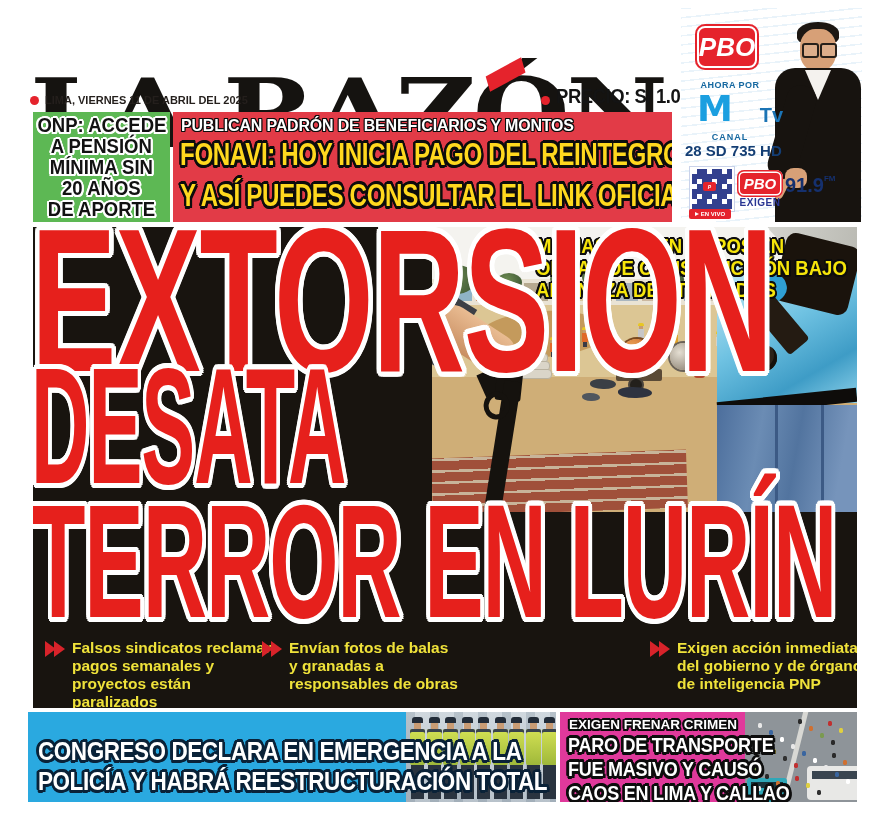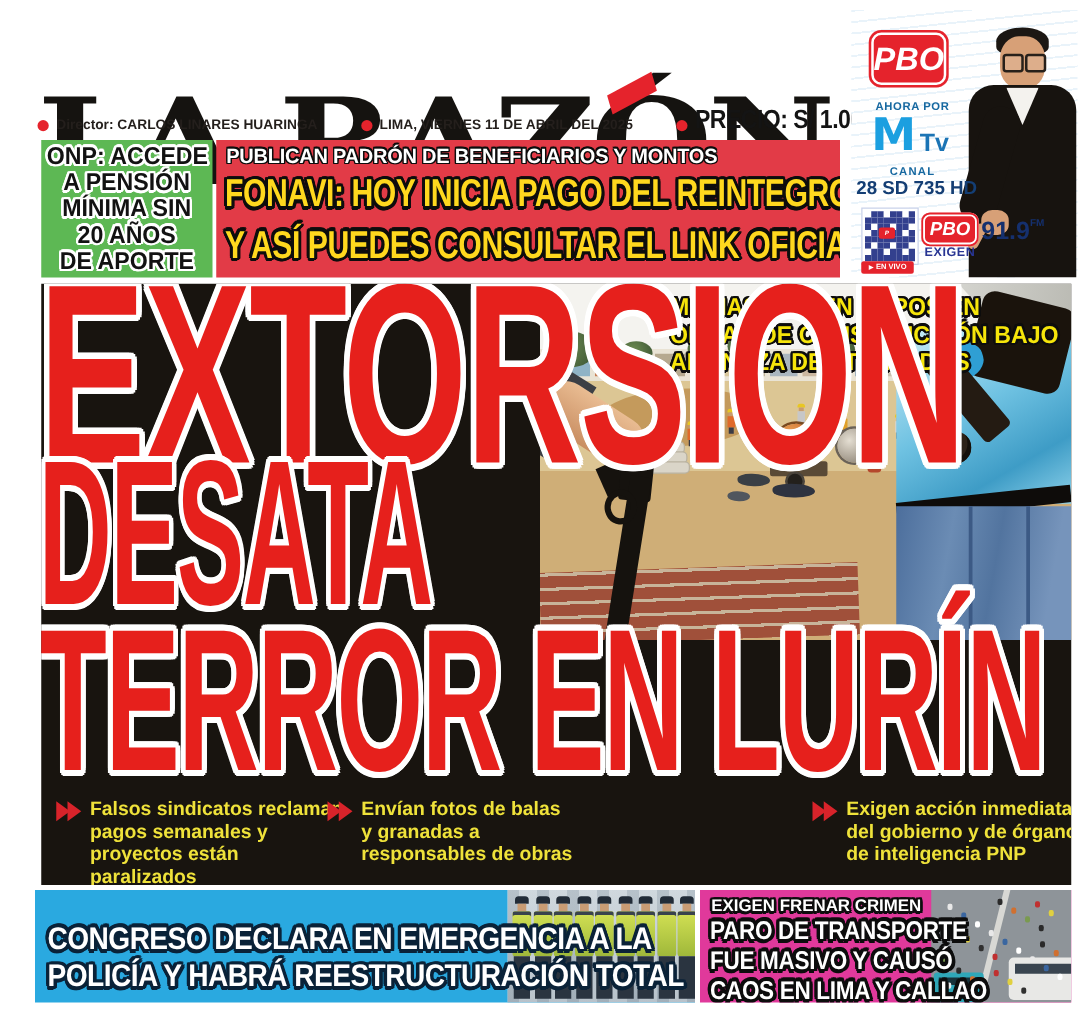--- a/index.html
+++ b/index.html
@@ -44,21 +44,21 @@
 
   
   .ad{left:681px;top:8px;width:181px;height:214px;overflow:hidden;
       background:repeating-linear-gradient(174deg,#e9f3fa 0 1.5px,#ffffff 1.5px 9px);}
   .pbo-logo{left:14px;top:16px;width:64px;height:46px;background:#e5232c;border-radius:10px;
       color:#fff;font-weight:bold;font-style:italic;font-size:26px;display:flex;align-items:center;
       justify-content:center;box-shadow:inset 0 0 0 2px #e5232c,inset 0 0 0 4px #ffffff;}
   .ahora{left:14px;top:72px;width:70px;text-align:center;font-size:9px;font-weight:bold;color:#1668a0;letter-spacing:.5px;}
   .mtv{left:16px;top:84px;display:flex;align-items:flex-end;gap:3px;}
   .mtv .m{font-size:36px;line-height:34px;font-weight:bold;color:#1b9fe0;font-family:"DejaVu Sans",sans-serif;}
-  .mtv .tv{font-size:20px;line-height:22px;font-weight:bold;color:#1b74b5;}
+  .mtv .tv{font-size:20px;line-height:22px;font-weight:bold;color:#1b74b5;margin-left:24px;}
   .canal{left:14px;top:124px;width:70px;text-align:center;font-size:9px;font-weight:bold;color:#1668a0;letter-spacing:1px;}
   .chan{left:4px;top:134px;width:96px;text-align:center;font-size:15px;font-weight:800;color:#143e74;}
   .qr{left:8px;top:158px;width:40px;height:40px;background:#ffffff;border:1px solid #c9d2ea;
       display:grid;grid-template-columns:repeat(8,1fr);grid-template-rows:repeat(8,1fr);padding:2px;}
   .qr i{display:block;}
   .qr .badge{position:absolute;left:13px;top:15px;width:13px;height:9px;background:#e5232c;border-radius:2px;
       color:#fff;font-size:5px;font-weight:bold;font-style:italic;display:flex;align-items:center;justify-content:center;}
   .live{left:8px;top:201px;width:42px;height:10px;background:#e5232c;border-radius:2px;color:#fff;
       font-size:6px;font-weight:bold;display:flex;align-items:center;justify-content:center;gap:2px;}
   .live b{width:0;height:0;border-top:2.5px solid transparent;border-bottom:2.5px solid transparent;border-left:4px solid #fff;}
@@ -170,24 +170,20 @@
   .sphoto .bust i{position:absolute;left:4px;top:4px;width:32px;height:6px;background:#18323a;display:block;}
 </style>
 </head>
 <body>
 
 <div class="page">
 
   <header>
     <h1 class="abs logo nw"><span>LA RAZ</span><span class="oo"><span>Ó</span><i class="accent"></i></span><span>N</span></h1>
     <div class="abs inforow">
-      <span class="seg">
-          <i class="dot"></i>
-          <span>Director: CARLOS LINARES HUARINGA</span>
-        </span>
       <span class="seg">
           <i class="dot"></i>
           <span>LIMA, VIERNES 11 DE ABRIL DEL 2025</span>
         </span>
       <span class="seg">
           <i class="dot"></i>
         </span>
     </div>
     <div class="abs price nw">PRECIO: S/ 1.00</div>
   </header>

